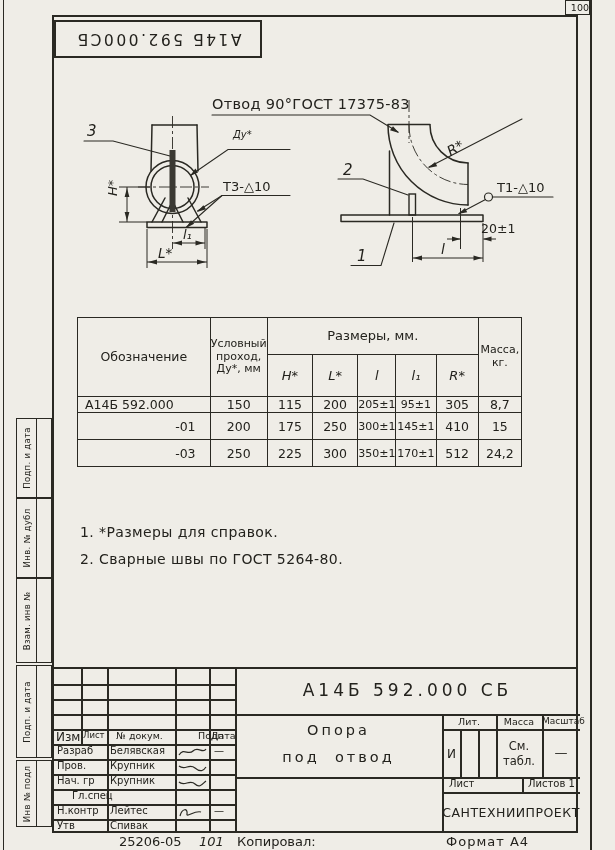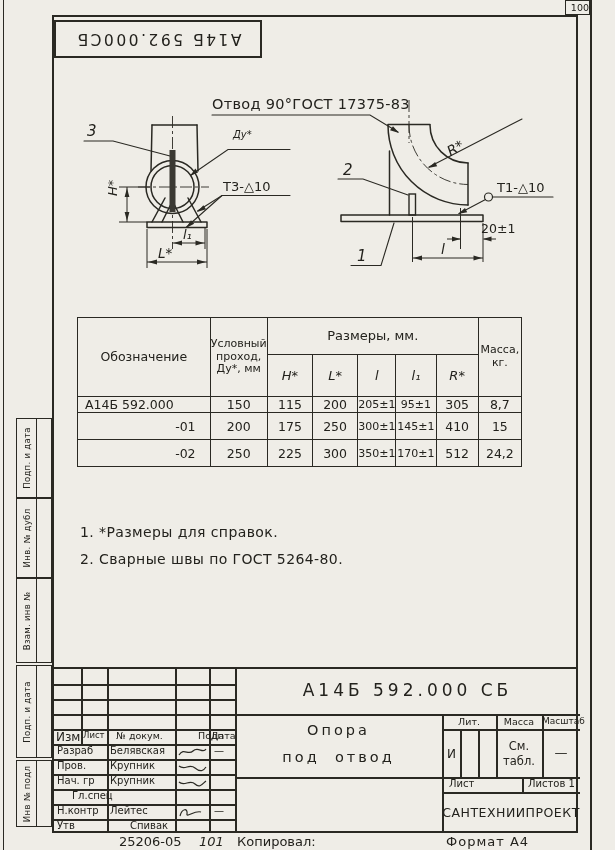--- a/index.html
+++ b/index.html
@@ -224,21 +224,21 @@
       <td class="dat des-r">-01</td>
       <td class="dat">200</td>
       <td class="dat">175</td>
       <td class="dat">250</td>
       <td class="dat" style="font-size:11px;">300±1</td>
       <td class="dat" style="font-size:11px;">145±1</td>
       <td class="dat">410</td>
       <td class="dat">15</td>
     </tr>
     <tr style="height:27px;">
-      <td class="dat des-r">-02</td>
+      <td class="dat des-r">-03</td>
       <td class="dat">250</td>
       <td class="dat">225</td>
       <td class="dat">300</td>
       <td class="dat" style="font-size:11px;">350±1</td>
       <td class="dat" style="font-size:11px;">170±1</td>
       <td class="dat">512</td>
       <td class="dat">24,2</td>
     </tr>
   </tbody>
     </table>
@@ -314,21 +314,21 @@
     <div class="t" style="left:3px;top:136px;">Н.контр</div>
     <div class="t" style="left:56px;top:136px;">Лейтес</div>
     <div class="t sig" style="left:123px;top:137px;">
       <svg width="30" height="12">
           <path d="M3,10 C5,2 11,2 10,8 C9,12 18,4 24,6" stroke="#2a2923" stroke-width="1.2" fill="none"></path>
         </svg>
     </div>
     <div class="t" style="left:160px;top:136px;">—</div>
 
     <div class="t" style="left:3px;top:151px;">Утв</div>
-    <div class="t" style="left:56px;top:151px;padding-left:20px;">Спивак</div>
+    <div class="t" style="left:56px;top:151px;">Спивак</div>
 
     <div class="t" style="left:181px;top:11px;width:345px;text-align:center;font-size:17px;letter-spacing:4px;">А14Б 592.000 СБ</div>
     <div class="t" style="left:181px;top:80px;width:207px;text-align:center;font-size:14.5px;letter-spacing:3px;white-space:pre;">под  отвод</div>
     <div class="t" style="left:181px;top:53px;width:207px;text-align:center;font-size:14.5px;letter-spacing:3px;">Опора</div>
     <div class="t" style="left:388px;top:47px;width:54px;text-align:center;font-size:9.5px;">Лит.</div>
     <div class="t" style="left:442px;top:47px;width:46px;text-align:center;font-size:9.5px;">Масса</div>
     <div class="t" style="left:488px;top:47px;width:38px;text-align:center;font-size:9px;">Масштаб</div>
     <div class="t" style="left:389px;top:78px;width:17px;text-align:center;font-size:12px;">И</div>
     <div class="t" style="left:442px;top:70px;width:46px;text-align:center;font-size:11.5px;line-height:1.3;">
       <span style="display:block;">См.</span>

